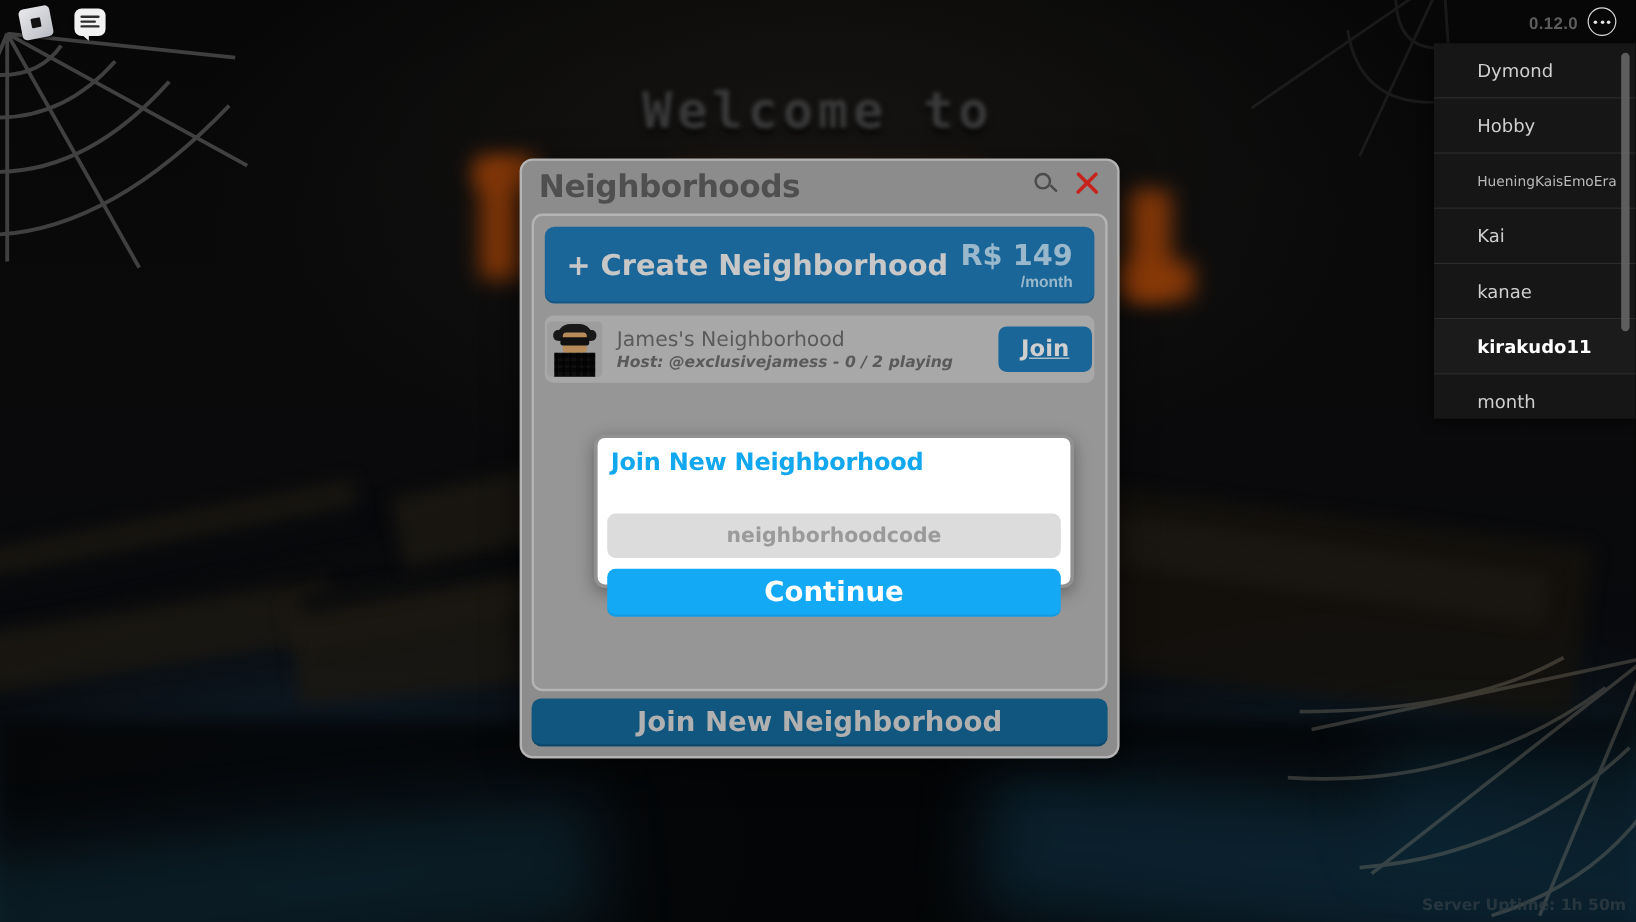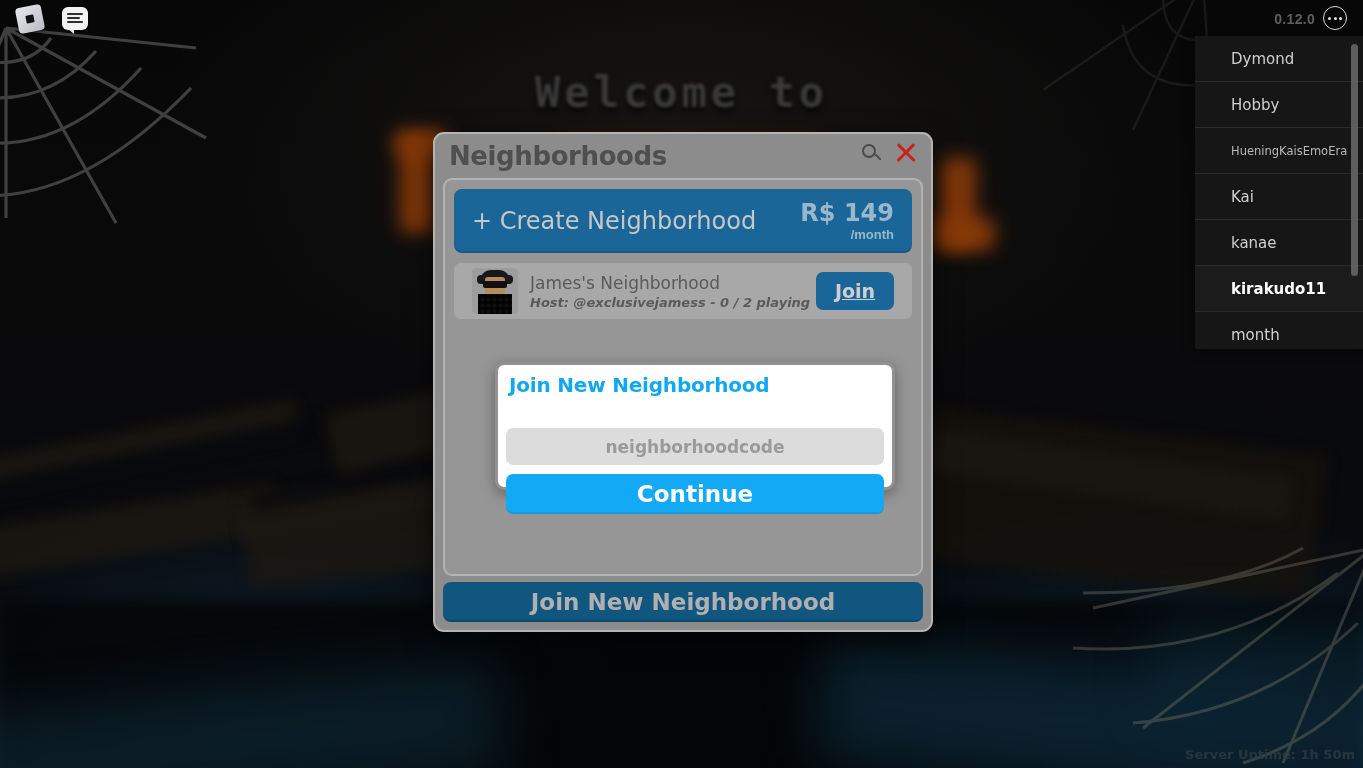--- a/index.html
+++ b/index.html
@@ -200,21 +200,21 @@
   #create-btn {
     position:absolute; left:9px; top:9px; right:9px;
     height:64px;
     background:#1b6699;
     border-radius:8px;
     display:flex; align-items:center;
     padding:0 18px;
     box-shadow:inset 0 -2px 0 rgba(0,0,0,.14);
   }
   #create-label {
-    font-size:24px; font-weight:400; color:#c7c7c7;
+    font-size:24px; font-weight:700; color:#c7c7c7;
     font-family:"DejaVu Sans", sans-serif;
     flex:1;
   }
   #create-price { text-align:right; line-height:1; }
   #price-main {
     font-size:24px; font-weight:700; color:#99b8cb;
     font-family:"DejaVu Sans", sans-serif;
     display:block;
   }
   #price-sub {
@@ -222,21 +222,21 @@
     display:block; margin-top:3px;
   }
 
   
   #nb-row {
     position:absolute; left:9px; top:83px; right:9px;
     height:56px;
     background:#a8a8a8;
     border-radius:7px;
     display:flex; align-items:center;
-    padding:0 18px;
+    padding:0 2px;
   }
   #nb-avatar {
     width:46px; height:46px; flex:none;
     border-radius:4px;
     position:relative; overflow:hidden;
     background:#9d9d9d;
   }
   .av-hair { position:absolute; left:8px; top:2px; width:30px; height:14px; background:#181818; border-radius:12px 12px 3px 3px; }
   .av-hair:after { content:""; position:absolute; left:-3px; top:5px; width:36px; height:9px; background:#181818; border-radius:4px; }
   .av-head { position:absolute; left:13px; top:9px; width:20px; height:17px; background:#b88b5a; border-radius:3px; }

